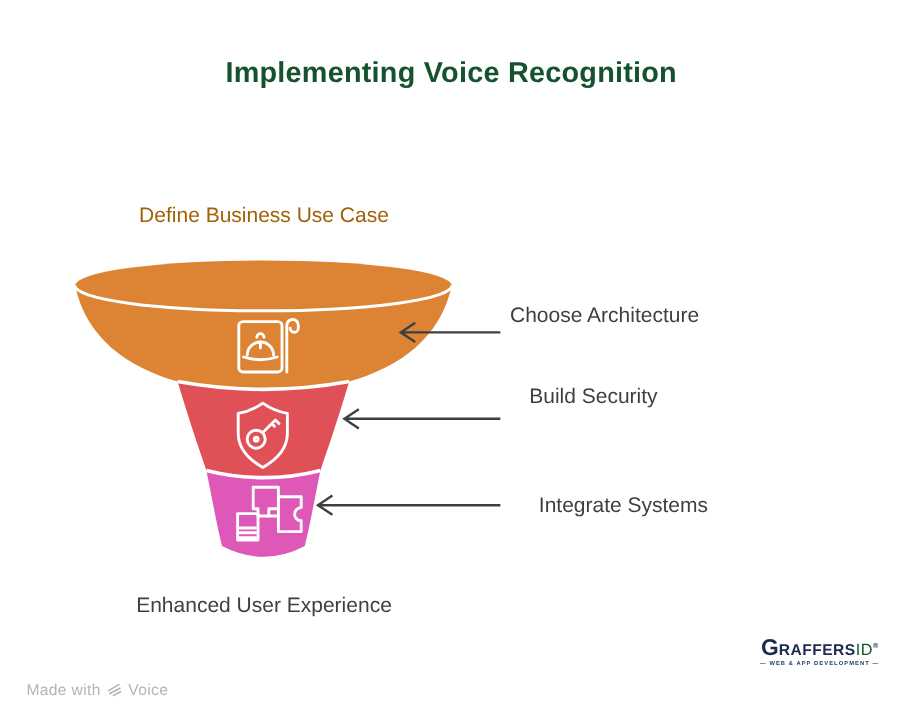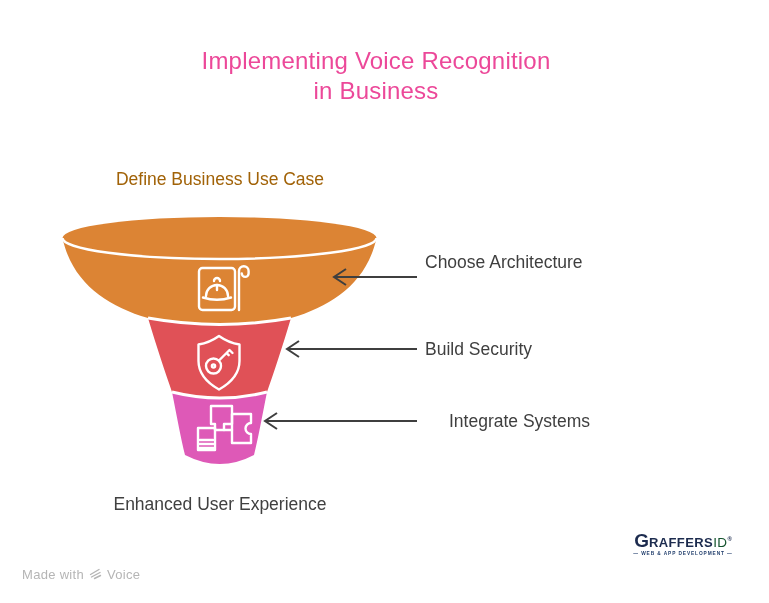--- a/index.html
+++ b/index.html
@@ -6,42 +6,42 @@
   .page{
     position:relative;
     width:769px;height:603px;
     background:#ffffff;
     font-family:"Liberation Sans", sans-serif;
     overflow:hidden;
   }
   .title{
     position:absolute;top:46px;left:0;width:752px;
     text-align:center;
-    font-size:24px;font-weight:400;color:#ec4899;
+    font-size:24px;font-weight:700;color:#14532d;
     line-height:30px;letter-spacing:0.2px;
   }
   .funnel-svg{position:absolute;left:0;top:0;}
   .funnel-cap-label{
     position:absolute;top:169px;left:0;width:440px;
     text-align:center;font-size:17.5px;color:#a16207;
   }
   .funnel-base-label{
     position:absolute;top:494px;left:0;width:440px;
     text-align:center;font-size:17.5px;color:#404040;
   }
   .stage-label{
     position:absolute;left:425px;height:20px;line-height:20px;
     font-size:17.5px;color:#3f3f3f;white-space:nowrap;
   }
   .stage-label.l1{top:252px;}
-  .stage-label.l2{top:339px;}
+  .stage-label.l2{top:320px;margin-left:16px;}
   .stage-label.l3{top:411px;margin-left:24px;}
   .made-with{
     position:absolute;left:22px;top:567px;
-    display:flex;gap:5px;
+    display:flex;align-items:center;gap:5px;
     font-size:13px;color:#b5b5b5;letter-spacing:0.3px;
   }
   .made-with svg{display:block;}
   .brand-logo{
     position:absolute;left:624px;top:531px;width:118px;
     text-align:center;line-height:1;
   }
   .brand-line{white-space:nowrap;}
   .logo-g{font-size:19px;font-weight:700;color:#1c2b4e;}
   .logo-raffers{font-size:13px;font-weight:700;color:#1c2b4e;letter-spacing:0.4px;}
@@ -52,21 +52,20 @@
     letter-spacing:0.9px;white-space:nowrap;
   }
 </style>
 </head>
 <body>
 
 <div class="page">
 
   <div class="title">
     <span>Implementing Voice Recognition</span><br>
-    <span>in Business</span>
   </div>
 
   <div class="funnel-cap-label">Define Business Use Case</div>
 
   <svg class="funnel-svg" width="769" height="603" viewBox="0 0 769 603">
 
     <path d="M 62.5,238 C 72,282 106,306 148,318 Q 220,331 291,318 C 333,306 367,282 376.5,238 A 157,21 0 0 1 62.5,238 Z" fill="#DC8434"></path>
 
     <ellipse cx="219.5" cy="238" rx="157" ry="21" fill="#DC8434"></ellipse>
 

